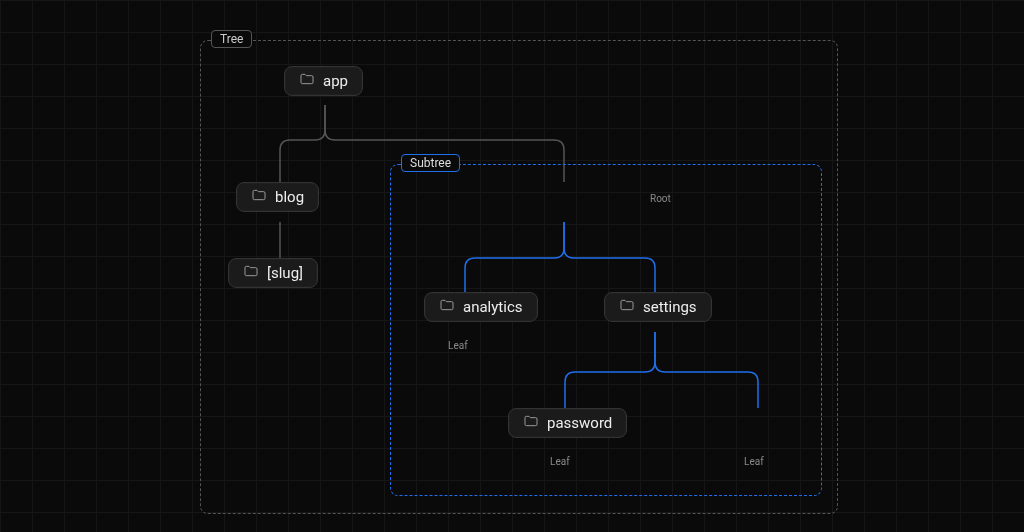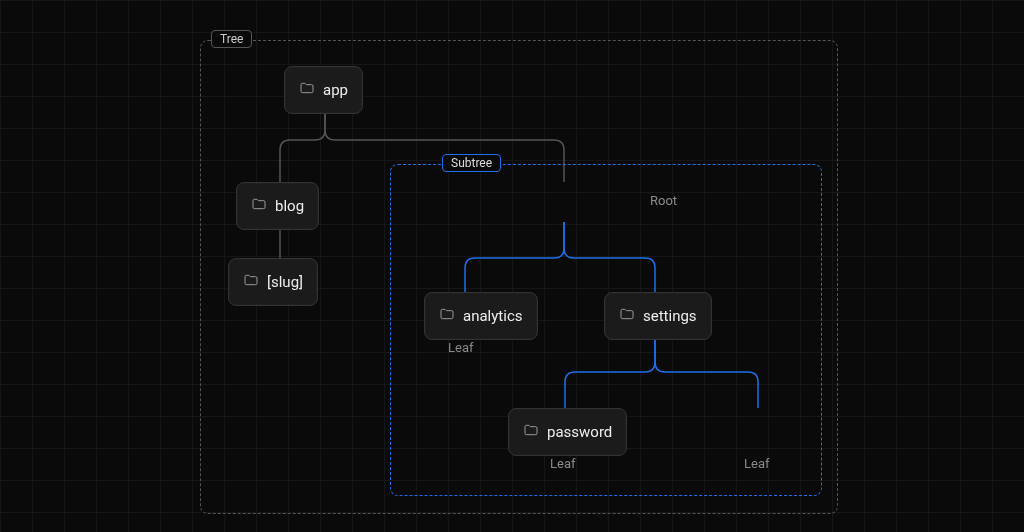--- a/index.html
+++ b/index.html
@@ -27,36 +27,36 @@
   .tag{
     position:absolute;
     top:-11px;left:10px;
     background:#0a0a0a;
     border:1px solid #555;
     border-radius:4px;
     padding:1px 8px;
     font-size:12px;
     color:#ccc;
   }
-  .tag.blue{border-color:#1f6feb;color:#ddd;margin-left:41px;}
+  .tag.blue{border-color:#1f6feb;color:#ddd;}
   .node{
     position:absolute;
     display:inline-flex;align-items:center;gap:8px;
     background:#1b1b1b;
     border:1px solid #333;
     border-radius:8px;
-    padding:13px 14px;
+    padding:4px 14px;
     color:#eee;
     box-shadow:0 0 0 1px rgba(255,255,255,0.02) inset;
     white-space:nowrap;
   }
   .node svg{width:16px;height:16px;stroke:#999;fill:none;stroke-width:1.5;}
   .annot{
     position:absolute;
-    font-size:13px;
+    font-size:10px;
     color:#8a8a8a;
   }
   svg.conn{position:absolute;left:0;top:0;pointer-events:none;}
   svg.conn path{fill:none;stroke:#555;stroke-width:1.5;}
   svg.conn path.blue{stroke:#1f6feb;}
 </style>
 </head>
 <body>
 
 <div class="canvas">

